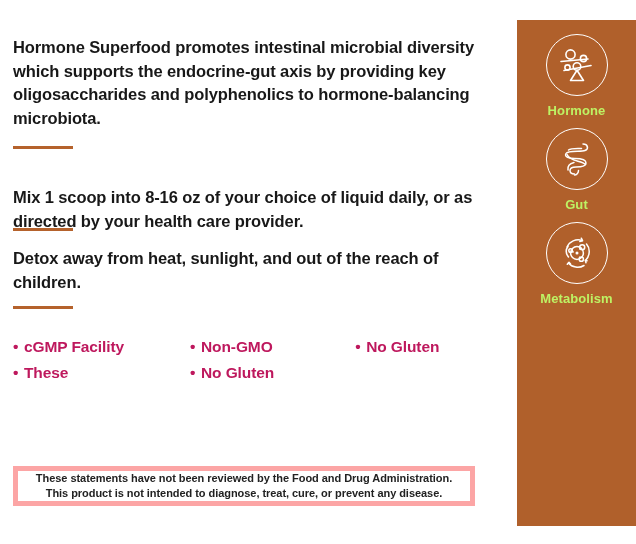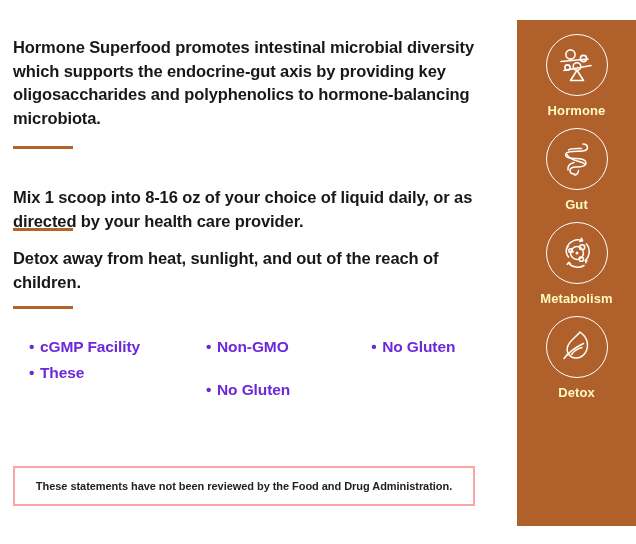--- a/index.html
+++ b/index.html
@@ -56,44 +56,43 @@
     top: 334px;
     left: 0;
     width: 470px;
     display: flex;
   }
   .bullet-col {
     display: flex;
     flex-direction: column;
   }
   .bullet-col.c1 { width: 180px; }
-  .bullet-col.c2 { width: 168px; gap: 17px; }
+  .bullet-col.c2 { width: 168px; }
   .bullet-col.c3 { width: 130px; }
 
   .bullet {
     font-size: 15.5px;
     line-height: 26px;
     letter-spacing: -0.1px;
-    color: #6d28d9;
+    color: #be185d;
     white-space: nowrap;
-    margin-left: 16px;
   }
   .bullet .dot {
     display: inline-block;
     width: 11px;
   }
 
   
   .disclaimer {
     position: absolute;
     left: 0;
     top: 466px;
     width: 462px;
     height: 40px;
-    border: 2px solid #fca5a5;
+    border: 5px solid #fca5a5;
     box-sizing: border-box;
     display: flex;
     flex-direction: column;
     align-items: center;
     justify-content: center;
   }
   .disclaimer-line {
     font-size: 11px;
     line-height: 15px;
     color: #222;
@@ -133,21 +132,21 @@
     justify-content: center;
     box-sizing: border-box;
   }
   .badge-circle svg {
     width: 44px;
     height: 44px;
     display: block;
   }
   .badge-label {
     margin-top: 7px;
-    color: #fef9c3;
+    color: #bef264;
     font-size: 13px;
     font-weight: bold;
     letter-spacing: 0.1px;
     text-align: center;
     line-height: 15px;
   }
 </style>
 </head>
 <body>
 
@@ -174,20 +173,21 @@
       <div class="bullet"><span class="dot">•</span><span>Non-GMO</span></div>
       <div class="bullet"><span class="dot">•</span><span>No Gluten</span></div>
     </div>
     <div class="bullet-col c3">
       <div class="bullet"><span class="dot">•</span><span>No Gluten</span></div>
     </div>
   </div>
 
   <div class="disclaimer">
     <div class="disclaimer-line">These statements have not been reviewed by the Food and Drug Administration.</div>
+    <div class="disclaimer-line">This product is not intended to diagnose, treat, cure, or prevent any disease.</div>
   </div>
 </div>
 
 <div class="sidebar">
 
   <div class="badge">
     <div class="badge-circle">
       <svg viewBox="0 0 44 44" fill="none" stroke="#ffffff" stroke-width="1.6" stroke-linecap="round" stroke-linejoin="round">
         <circle cx="15.5" cy="11.5" r="4.6"></circle>
         <line x1="6" y1="18.5" x2="33" y2="16"></line>
@@ -232,26 +232,14 @@
         <path d="M29 34.5 C24 37.5 17 36.5 13.5 32"></path>
         <path d="M13.5 26 C10.5 22 11 18 13 15.5"></path>
         <path d="M26.3 7.2 L27.6 9.8 L24.8 10.4"></path>
         <path d="M32 29.8 L30.3 29.2 L31 31.8"></path>
         <path d="M15.5 32.9 L14 31.2 L12.3 33.3"></path>
       </svg>
     </div>
     <div class="badge-label">Metabolism</div>
   </div>
 
-  <div class="badge">
-    <div class="badge-circle">
-      <svg viewBox="0 0 44 44" fill="none" stroke="#ffffff" stroke-width="1.5" stroke-linecap="round" stroke-linejoin="round">
-        <path d="M25 7 C20 13 14 16 12.5 22 C11 28 15 33 21 33
-                 C28 33 32.5 27 32.5 19.5 C32.5 14 29 10 25 7 Z"></path>
-        <path d="M9 33.5 C14 27 21 22 28.5 18.5"></path>
-        <path d="M20.5 25.5 C22.5 24 24.5 23 27 22.5"></path>
-        <path d="M16.5 29.5 C18 27.5 19.5 26 21 25"></path>
-      </svg>
-    </div>
-    <div class="badge-label">Detox</div>
-  </div>
 
 </div>
 
 </body></html>

